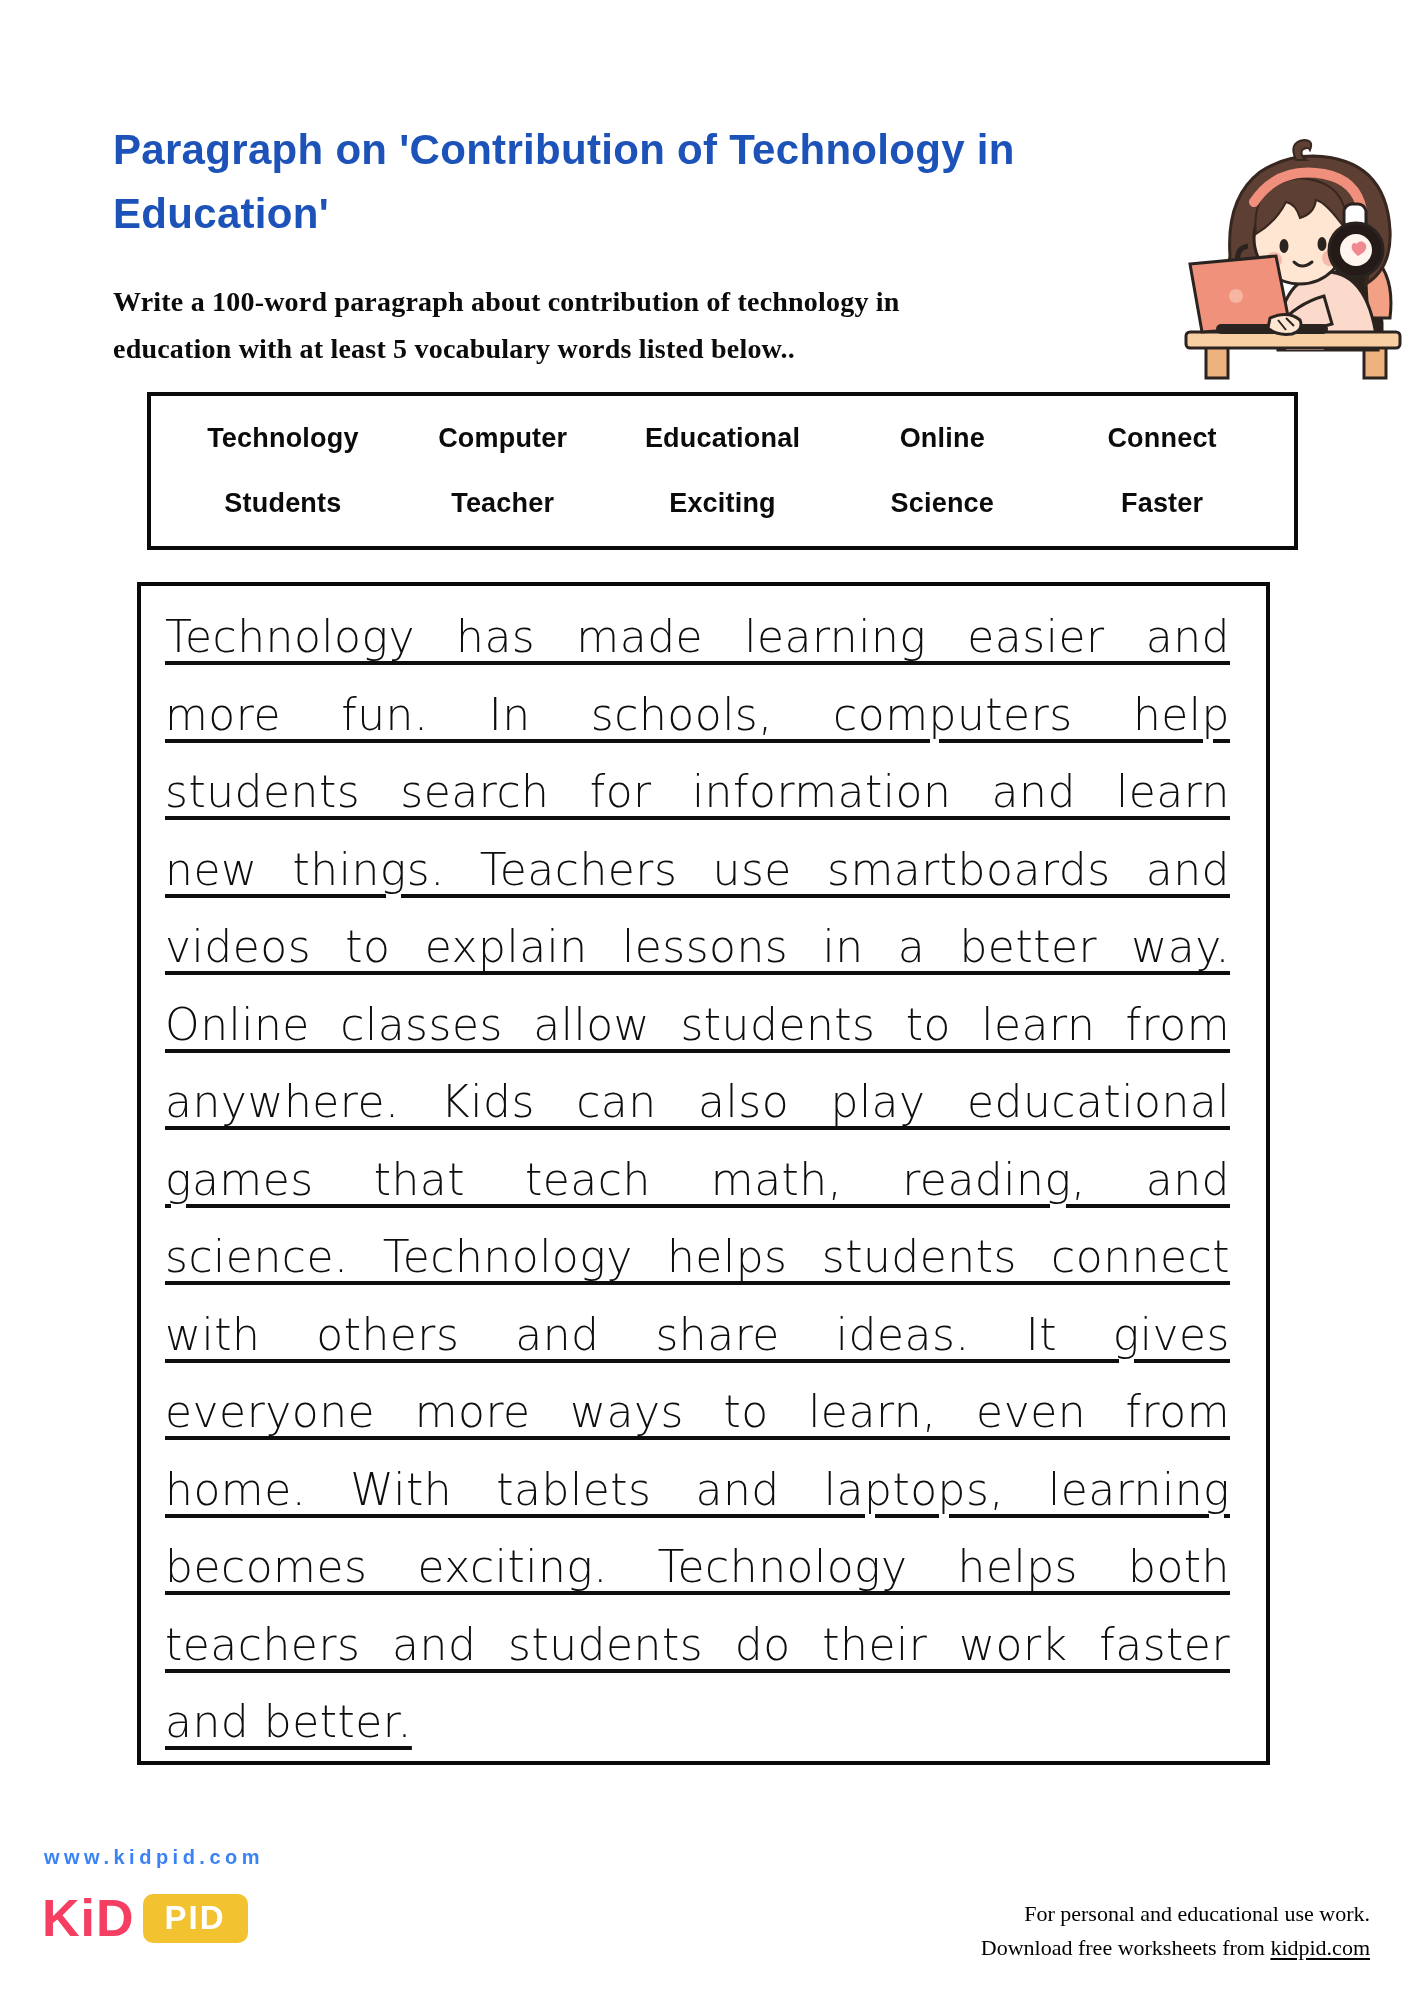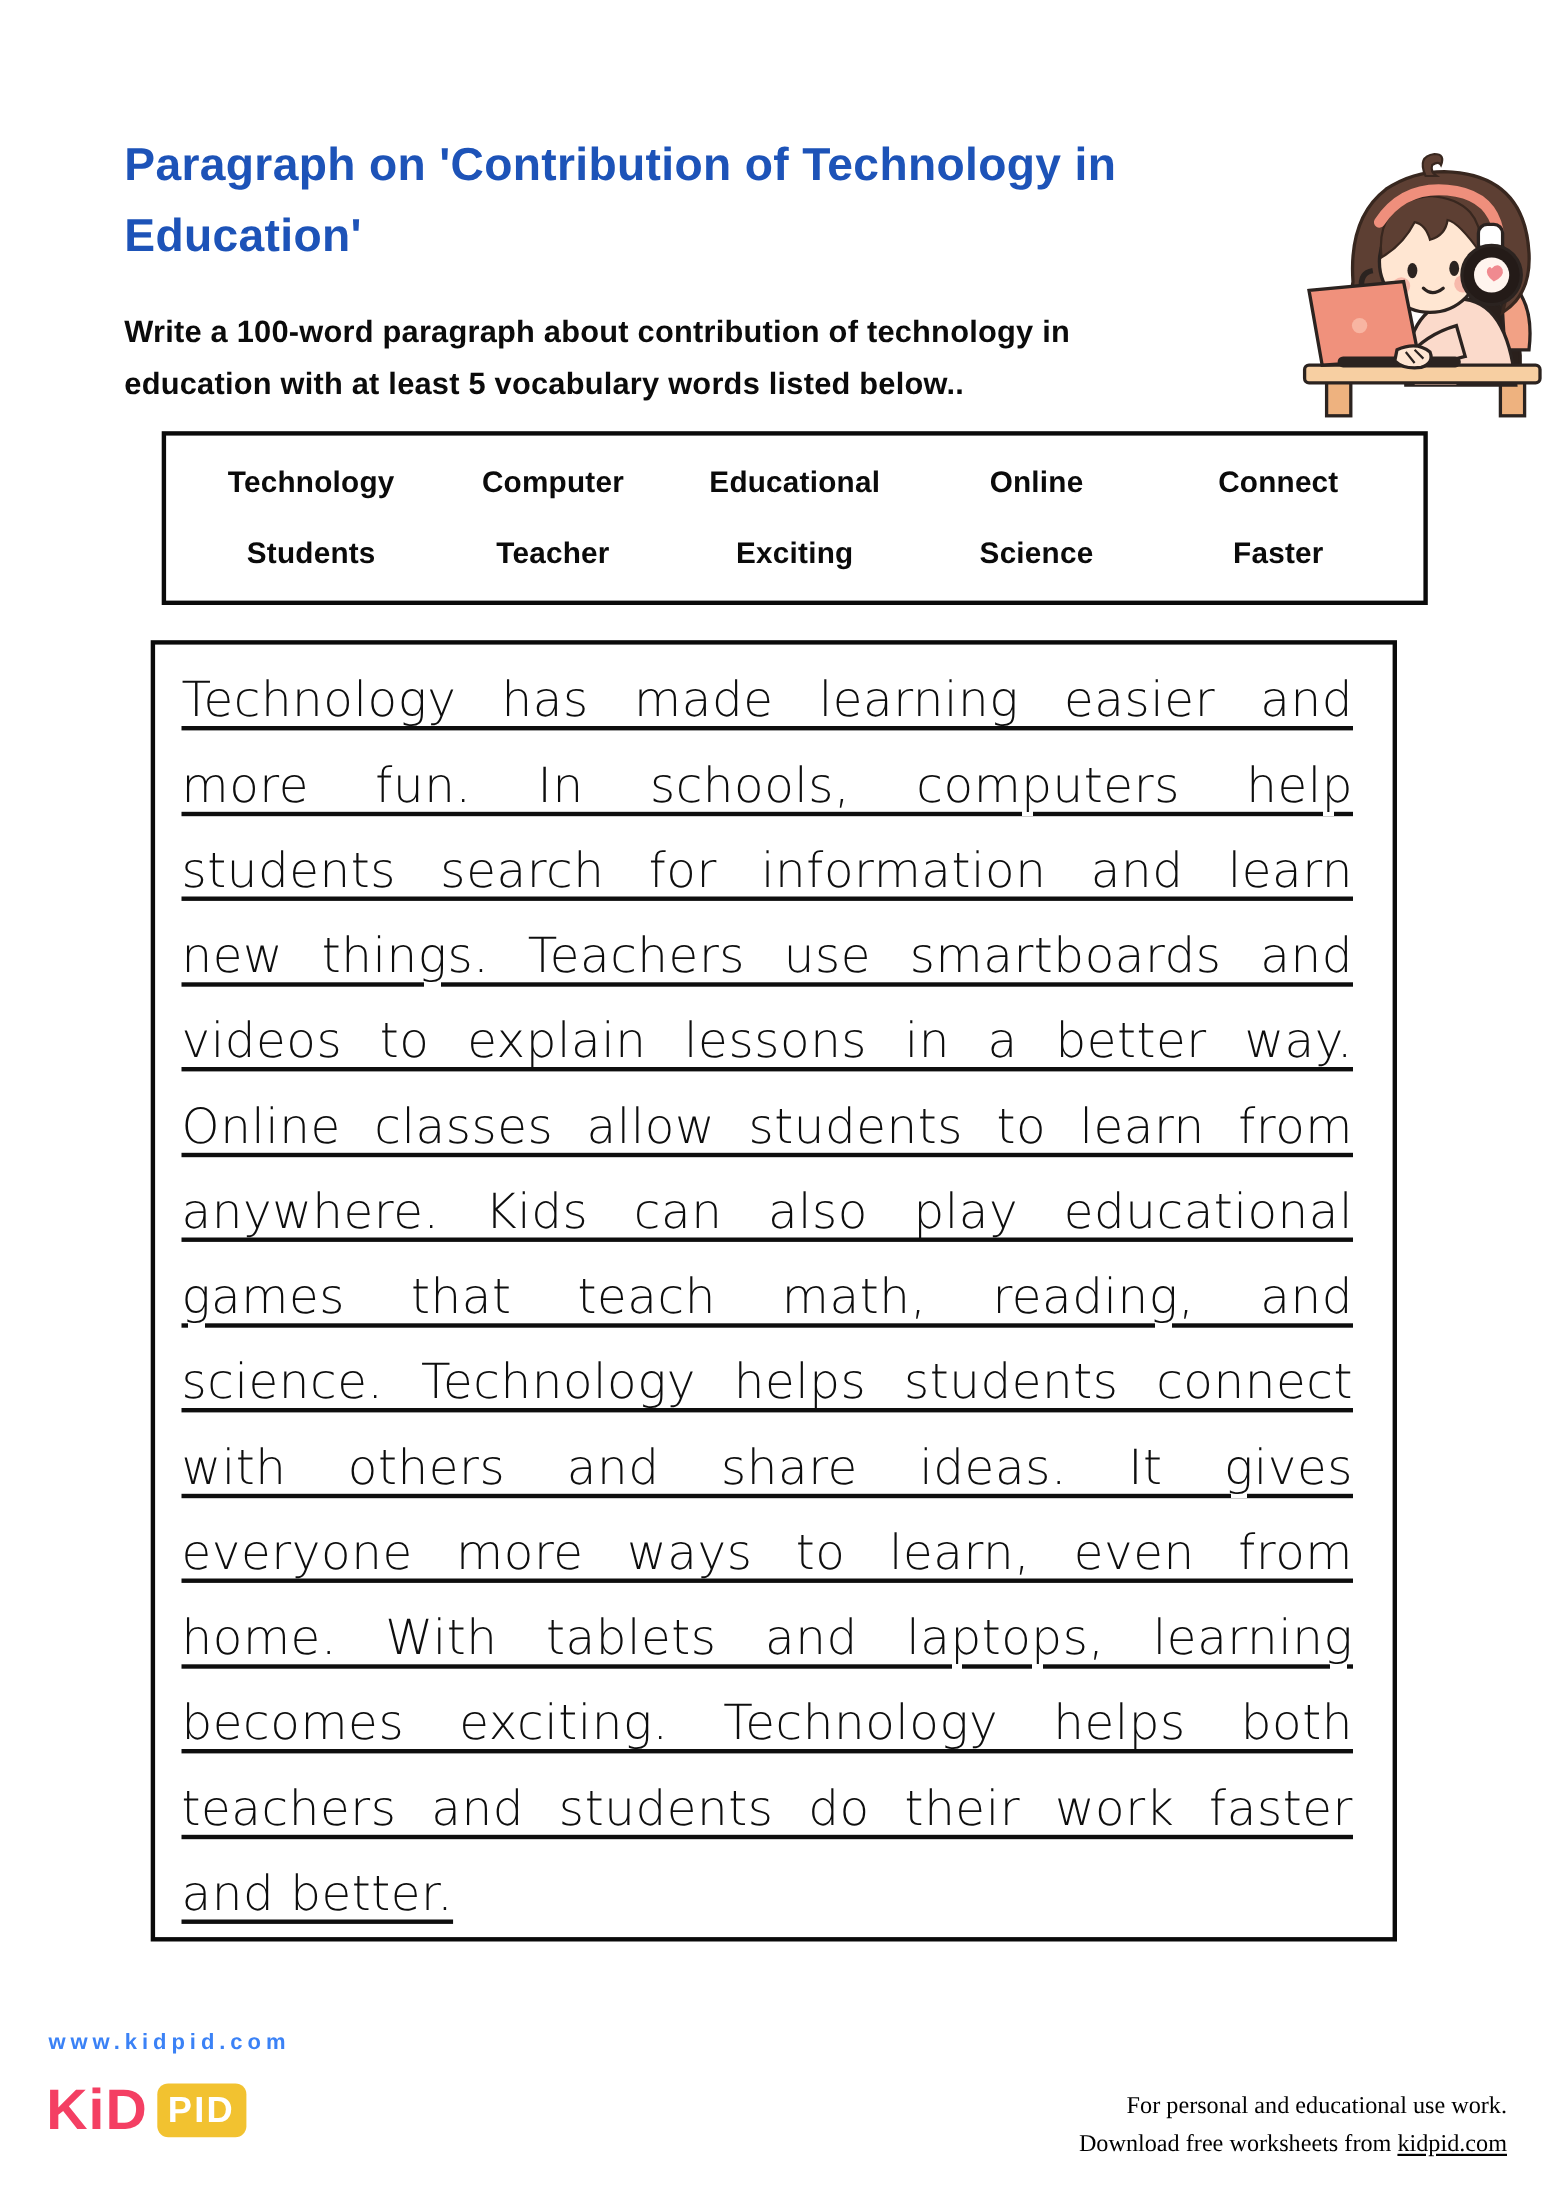--- a/index.html
+++ b/index.html
@@ -13,21 +13,21 @@
     position:absolute; left:113px; top:118px;
     color:#1d53b8; font-weight:800; font-size:42px; line-height:64px;
     letter-spacing:0.3px;
   }
   .title div { white-space:nowrap; }
   .instruction {
     position:absolute; left:113px; top:278px;
     color:#0b0b0b; font-weight:800; font-size:28px; line-height:47px;
     letter-spacing:0.2px;
   }
-  .instruction div { white-space:nowrap; }
+  .instruction div { white-space:nowrap;font-family:Liberation Serif, serif; }
   .illustration { position:absolute; left:1128px; top:118px; }
 
   
   .vocab-box {
     position:absolute; left:147px; top:392px; width:1151px; height:158px;
     border:4px solid #0a0a0a; box-sizing:border-box;
     display:grid; grid-template-columns:repeat(5,1fr); grid-template-rows:1fr 1fr;
     align-items:center; justify-items:center; padding:10px 22px;
   }
   .vocab-word { font-weight:800; font-size:27px; color:#0b0b0b; letter-spacing:0.2px; }
@@ -49,21 +49,21 @@
   .pline.last { text-align-last:left; }
 
   
   .logo { position:absolute; left:42px; top:1888px; display:flex; align-items:center; }
   .logo-kid {
     color:#f43f63; font-weight:900; font-size:52px; letter-spacing:1px;
     font-family:"Liberation Sans", sans-serif;
   }
   .logo-pid {
     display:inline-block; margin-left:8px; background:#f2c230; color:#ffffff;
-    font-weight:900; font-size:33px; padding:5px 10px 6px; border-radius:10px;
+    font-weight:900; font-size:33px; padding:5px 22px 6px; border-radius:10px;
     letter-spacing:2px;
   }
   .website {
     position:absolute; left:44px; top:1846px;
     font-size:20px; letter-spacing:4.5px; color:#3b82f6; font-weight:700;
   }
   .usage-note {
     position:absolute; right:44px; top:1897px; text-align:right;
     font-family:"Liberation Serif", serif; font-size:22px; line-height:34px; color:#000;
   }

